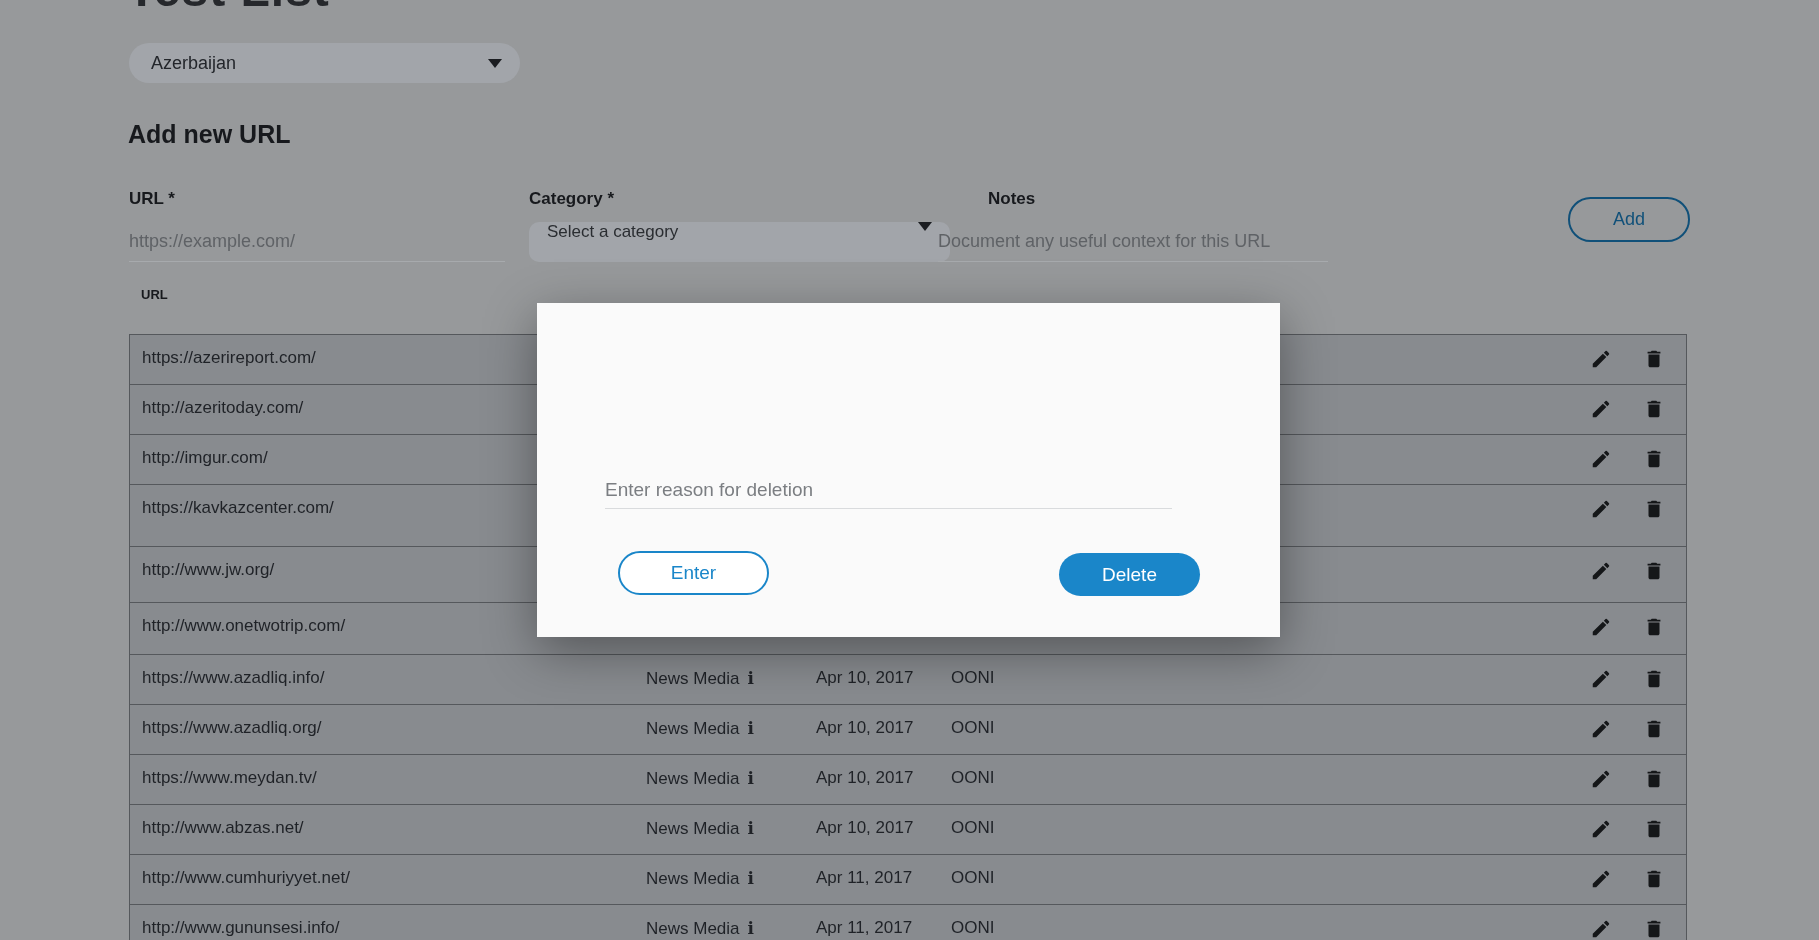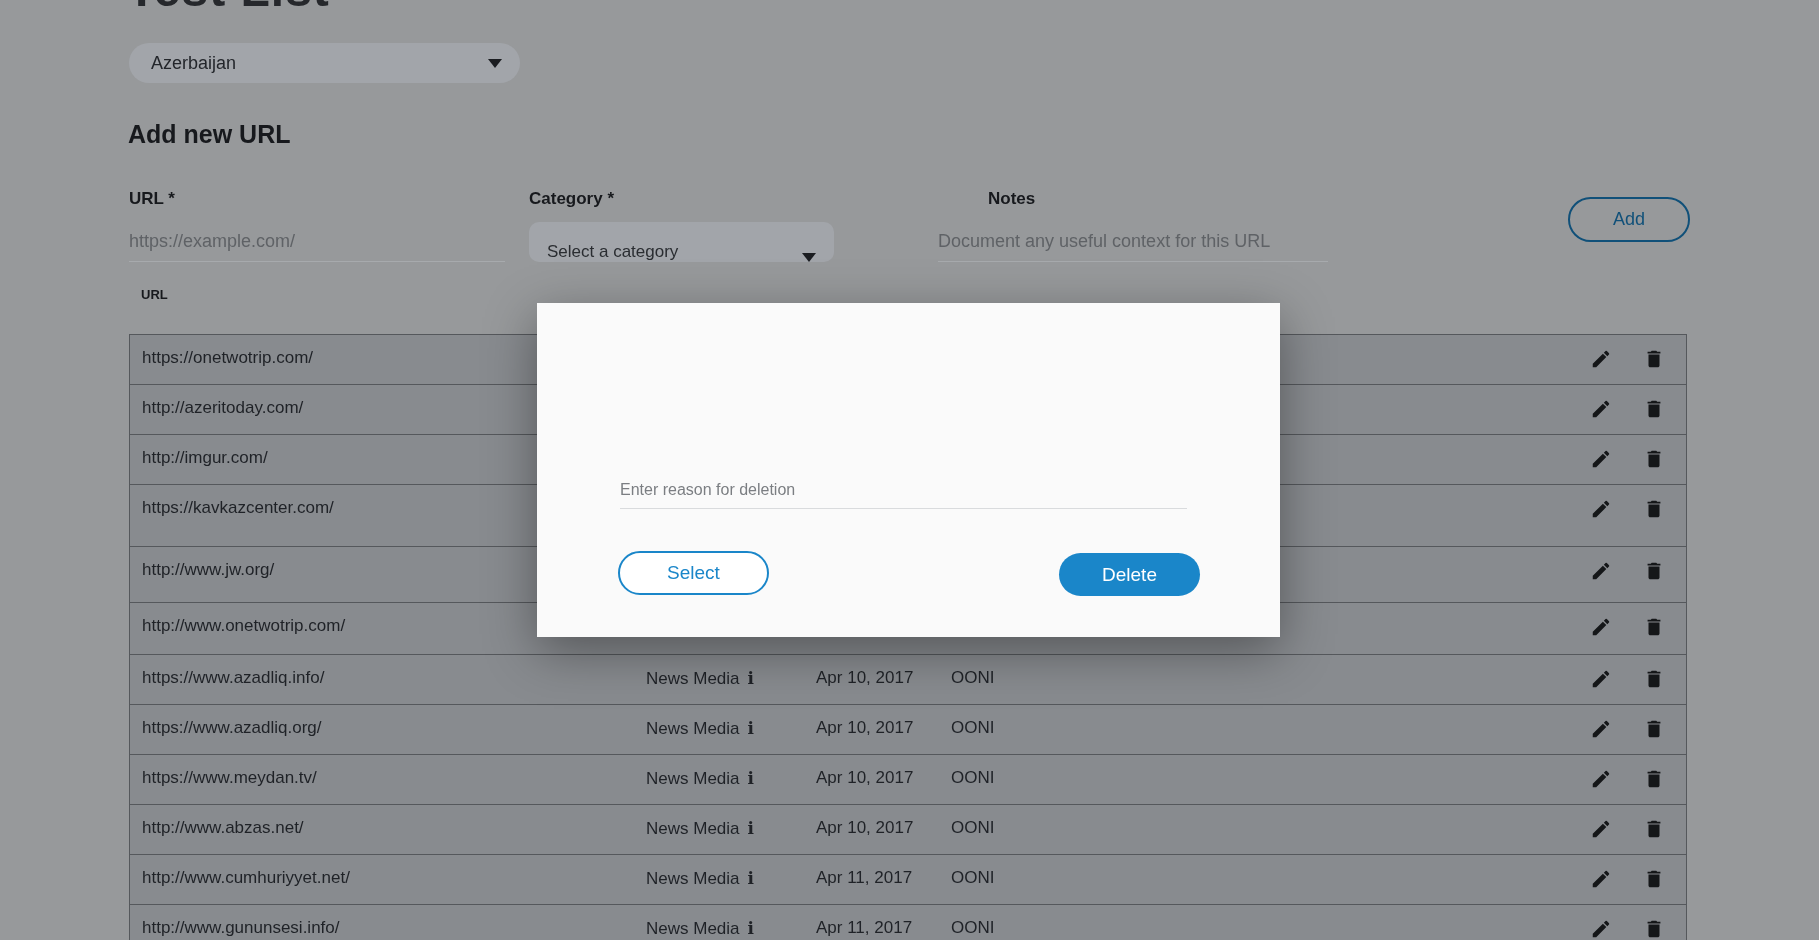--- a/index.html
+++ b/index.html
@@ -39,22 +39,22 @@
   .lbl-url{left:129px;text-align:center;} .lbl-category{left:529px;} .lbl-notes{left:988px;}
   .ghost-input{
     position:absolute; top:222px; height:40px; background:transparent; border:none;
     border-bottom:1px solid #a7aaad; font-size:18px; color:#2a2d31; outline:none;
     font-family:inherit;
   }
   .ghost-input::placeholder{color:var(--placeholder_dim); opacity:1;}
   .inp-url{left:129px; width:376px;}
   .inp-notes{left:938px; width:390px;}
   .cat-select{
-    position:absolute; left:529px; top:222px; width:305px; height:40px;
-    background:var(--panel_fill); border-radius:10px; display:flex; align-items:flex-end;
+    position:absolute; left:529px; top:222px; width:421px; height:40px;
+    background:var(--panel_fill); border-radius:10px; display:flex; align-items:flex-start;
     padding:0 18px 0 18px; cursor:pointer;
   }
   .cat-select .val{font-size:17px; color:#2a2d31;}
   .add-btn{
     position:absolute; left:1568px; top:197px; width:122px; height:45px;
     background:transparent; border:2px solid var(--accent_blue_dim); border-radius:23px;
     color:var(--accent_blue_dim); font-size:18px; font-family:inherit; cursor:pointer;
   }
   .col-header{
     position:absolute; left:141px; top:287px; font-size:13px; font-weight:bold;
@@ -85,23 +85,23 @@
   
   .modal{
     position:absolute; left:537px; top:303px; width:743px; height:334px;
     background:var(--modal_bg); box-shadow:0 14px 48px rgba(0,0,0,0.38);
   }
   .modal-title{
     position:absolute; left:83px; top:38px; width:420px;
     font-size:30px; line-height:41px; font-weight:bold; color:var(--modal_title);
   }
   .reason-input{
-    position:absolute; left:83px; top:168px; width:567px; height:38px;
+    position:absolute; left:68px; top:168px; width:567px; height:38px;
     background:transparent; border:none; border-bottom:1px solid var(--modal_underline);
-    font-size:16px; color:#1d4ed8; outline:none; font-family:inherit;
+    font-size:19px; color:#1d4ed8; outline:none; font-family:inherit;
   }
   .reason-input::placeholder{color:var(--modal_placeholder); opacity:1;}
   .cancel-btn{
     position:absolute; left:81px; top:248px; width:151px; height:44px;
     background:#fff; border:2px solid var(--accent_blue); border-radius:22px;
     color:var(--accent_blue); font-size:19px; font-family:inherit; cursor:pointer;
   }
   .delete-btn{
     position:absolute; right:80px; top:250px; width:141px; height:43px;
     background:var(--accent_blue); border:none; border-radius:22px;
@@ -132,21 +132,21 @@
 </div>
 
 <input class="ghost-input inp-notes" placeholder="Document any useful context for this URL" style="">
 
 <button class="add-btn">Add</button>
 
 <span class="col-header">URL</span>
 
 <div class="table">
     <div class="trow r1">
-    <span class="c-url">https://onetwotrip.com/</span>
+    <span class="c-url">https://azerireport.com/</span>
     <span class="c-cat"><b class="cat-txt"></b><span class="c-info"></span></span>
     <span class="c-date"></span>
     <span class="c-src"></span>
     <span class="c-edit">
       <svg viewBox="0 0 24 24">
           <path d="M3 17.25V21h3.75L17.81 9.94l-3.75-3.75L3 17.25zM20.71 7.04c.39-.39.39-1.02 0-1.41l-2.34-2.34a.9959.9959 0 0 0-1.41 0l-1.83 1.83 3.75 3.75 1.83-1.83z"></path>
         </svg>
     </span>
     <span class="c-del">
       <svg viewBox="0 0 24 24">
@@ -327,15 +327,15 @@
     <span class="c-del">
       <svg viewBox="0 0 24 24">
           <path d="M6 19c0 1.1.9 2 2 2h8c1.1 0 2-.9 2-2V7H6v12zM19 4h-3.5l-1-1h-5l-1 1H5v2h14V4z"></path>
         </svg>
     </span>
   </div>
   </div>
 
 <div class="modal">
   <input class="reason-input" placeholder="Enter reason for deletion" style="">
-  <button class="cancel-btn">Select</button>
+  <button class="cancel-btn">Enter</button>
   <button class="delete-btn">Delete</button>
 </div>
 
 </body></html>

